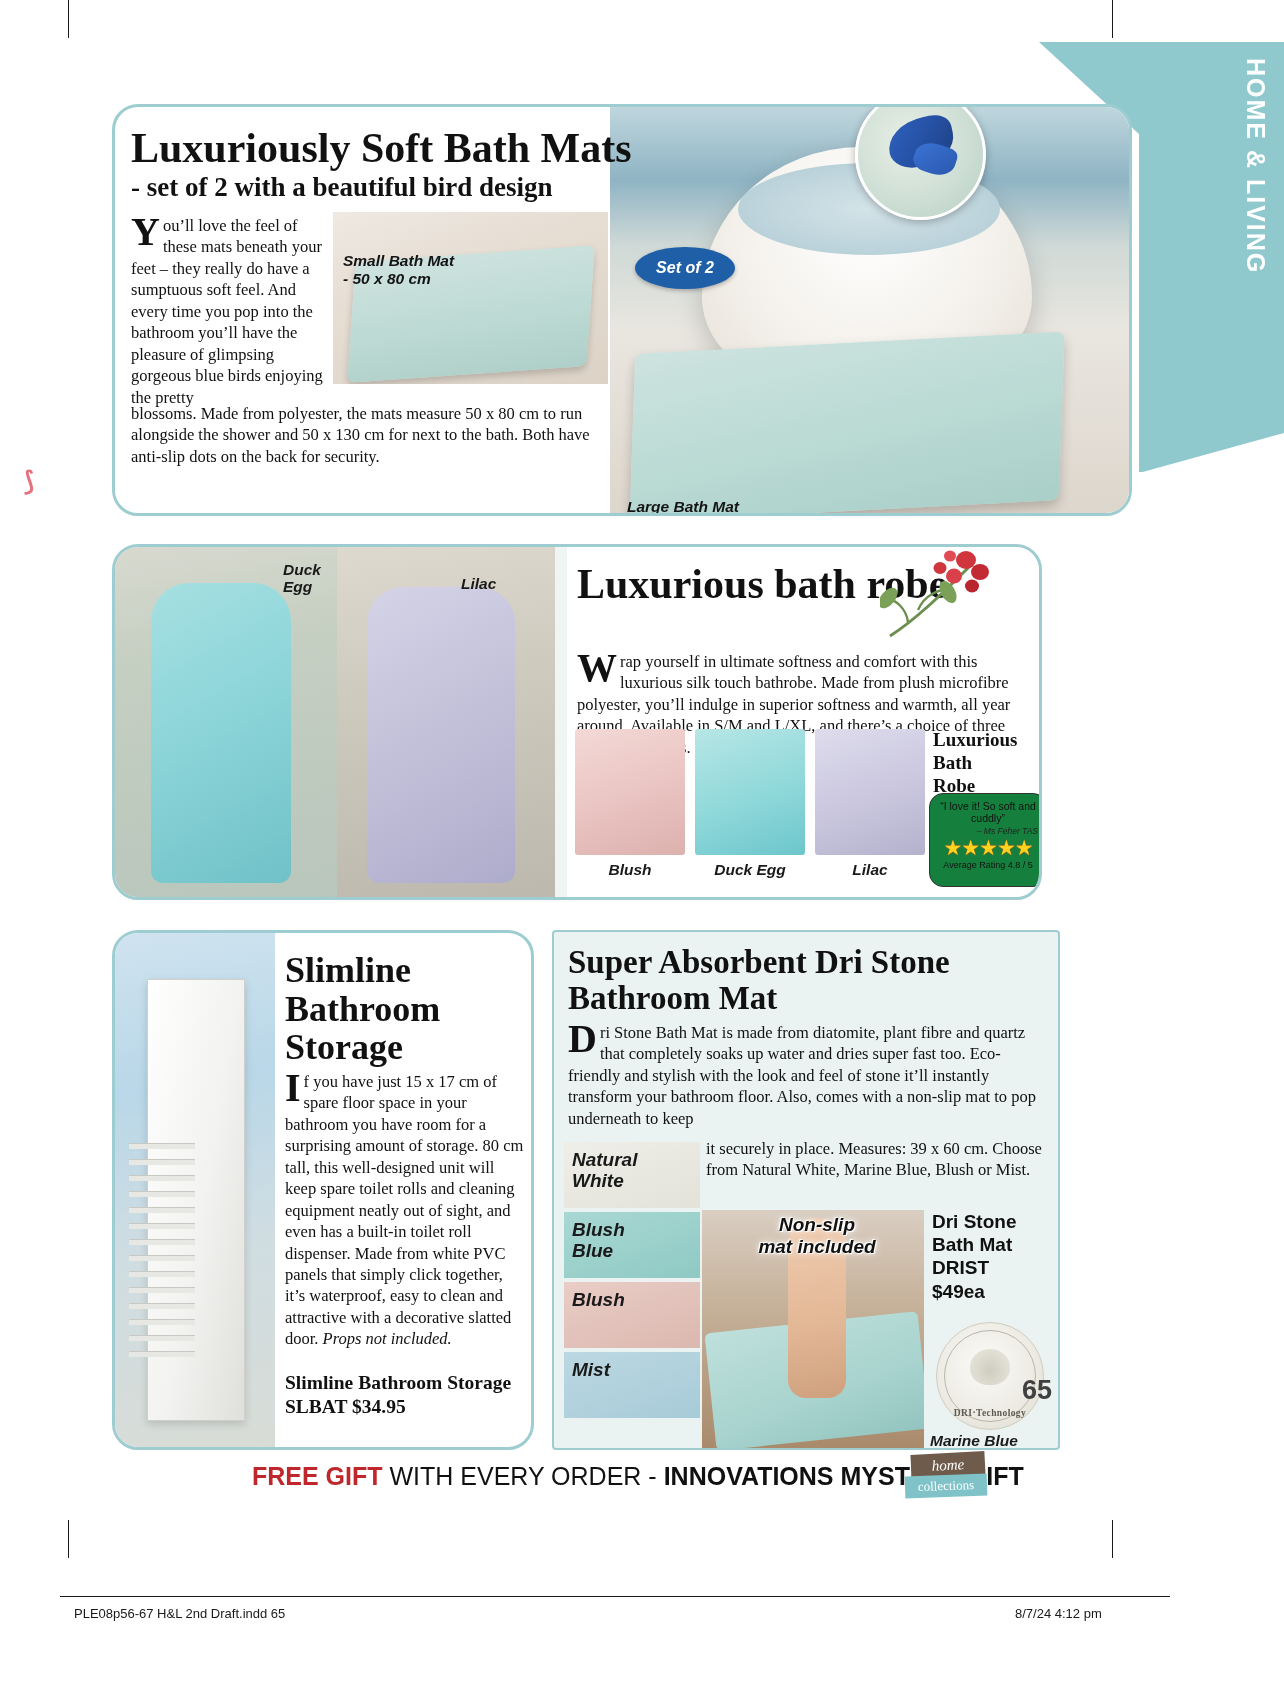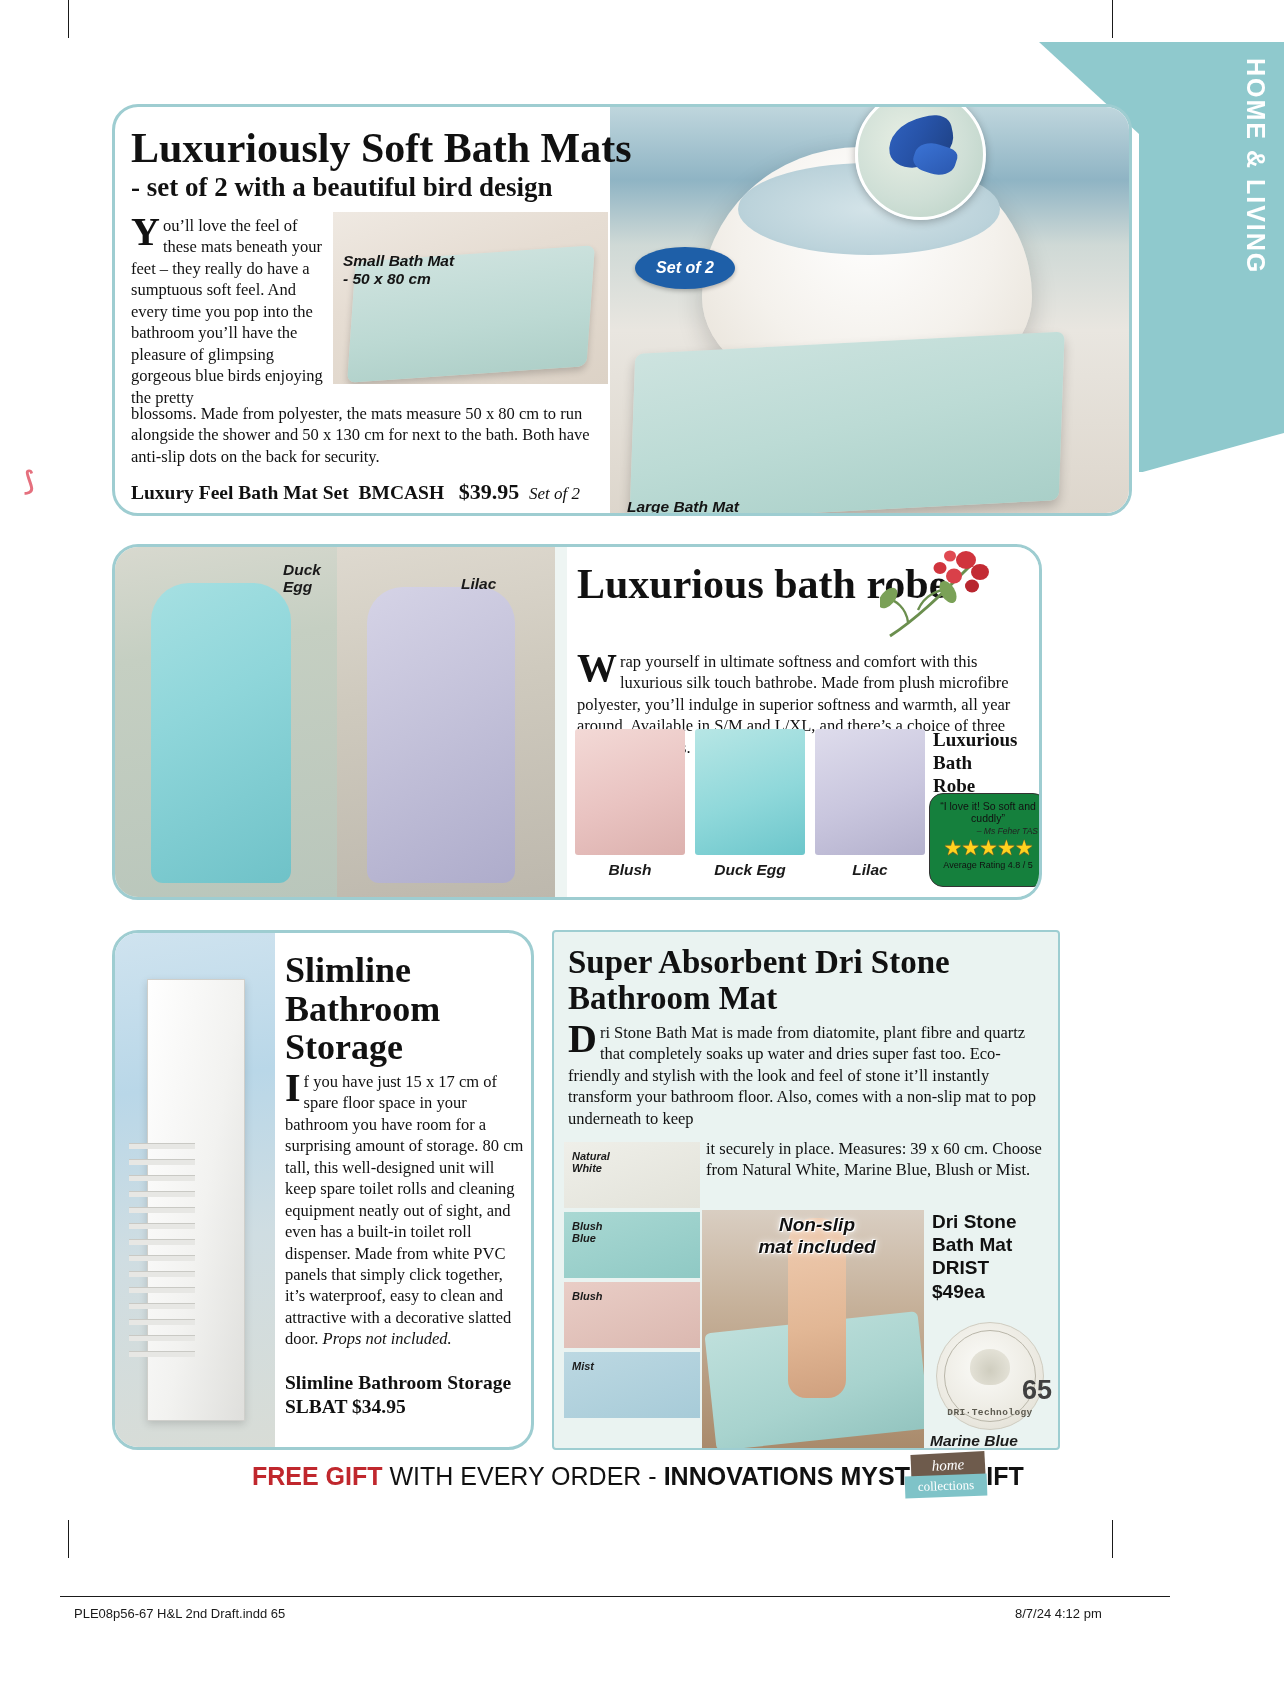--- a/index.html
+++ b/index.html
@@ -327,21 +327,21 @@
   #panel-dri { left: 552px; top: 930px; width: 508px; height: 520px; background:#eaf3f1; border-radius:4px; border:2px solid #9ecdd1; }
   .dri-title { position:absolute; left:14px; top:12px; font-size:33px; line-height:1.1; }
   .dri-body  { position:absolute; left:14px; top:90px; width:482px; }
   .dri-body2 { position:absolute; left:152px; top:206px; width:344px; }
 
   .dri-swatches { position:absolute; left:10px; top:210px; width:136px; }
   .dri-sw { height:66px; margin-bottom:4px; position:relative; }
   .dri-sw span {
     position:absolute; left:8px; top:8px;
     font-family:"Liberation Sans", sans-serif;
-    font-style:italic; font-weight:bold; font-size:11px;
+    font-style:italic; font-weight:bold; font-size:19px;
     color:#1a1a1a; line-height:1.1; white-space:pre-line;
   }
   .dsw-natural { background: linear-gradient(160deg,#efefe9 0%, #e2e2d9 100%); }
   .dsw-marine  { background: linear-gradient(160deg,#a9d8d3 0%, #8fc9c4 100%); }
   .dsw-blush   { background: linear-gradient(160deg,#e9cdc6 0%, #dbb8b0 100%); }
   .dsw-mist    { background: linear-gradient(160deg,#bcd8e2 0%, #a7cbd8 100%); }
 
   #dri-photo {
     position:absolute; left:148px; top:278px; width:222px; height:238px;
     background: linear-gradient(180deg,#d9cec2 0%, #c6b19a 40%, #a98a6b 100%);
@@ -374,21 +374,21 @@
     position:absolute; left:382px; top:390px; width:106px; height:106px;
     border-radius:50%;
     background: radial-gradient(circle at 45% 40%, #fbfbf8 0%, #eceae2 60%, #dcd9cd 100%);
     border:1px solid #cfccc0;
   }
   #dri-tech .ring {
     position:absolute; inset:7px; border-radius:50%; border:1px solid #b9b6a9;
   }
   #dri-tech .txt {
     position:absolute; left:0; right:0; bottom:11px; text-align:center;
-    font-family:Liberation Mono, monospace;
+    font-family:Liberation Serif, serif;
     font-size:9.5px; font-weight:bold; color:#5c5a50;
     letter-spacing:.4px;
   }
   #dri-tech .leaf {
     position:absolute; left:33px; top:26px; width:40px; height:36px;
     background: radial-gradient(ellipse at 50% 60%, #cfcdbf 0%, #e3e1d6 70%);
     border-radius: 50% 50% 45% 45%;
   }
   .marine-cap {
     position:absolute; left:376px; top:500px;
@@ -482,26 +482,20 @@
     </div>
 
     <div class="h1 mats-title">Luxuriously Soft Bath Mats</div>
     <div class="h2 mats-sub">- set of 2 with a beautiful bird design</div>
 
     <div class="body-text mats-col">
       <span class="dropcap">Y</span><span>ou’ll love the feel of these mats beneath your feet – they really do have a sumptuous soft feel. And every time you pop into the bathroom you’ll have the pleasure of glimpsing gorgeous blue birds enjoying the pretty</span>
     </div>
     <div class="body-text mats-wide">blossoms. Made from polyester, the mats measure 50 x 80 cm to run alongside the shower and 50 x 130 cm for next to the bath. Both have anti-slip dots on the back for security.</div>
 
-    <div class="price-line">
-      <span>Luxury Feel Bath Mat Set</span>&nbsp;
-      <span>BMCASH</span>&nbsp;&nbsp;
-      <span class="big">$39.95</span>&nbsp;
-      <span class="ital">Set of 2</span>
-    </div>
   </div>
 
   <div class="panel" id="panel-robe">
     <div id="robe-photo-a">
       <div class="robe"></div>
     </div>
     <div class="photo-tag" style="left:168px; top:14px;">Duck
 Egg</div>
 
     <div id="robe-photo-b">

